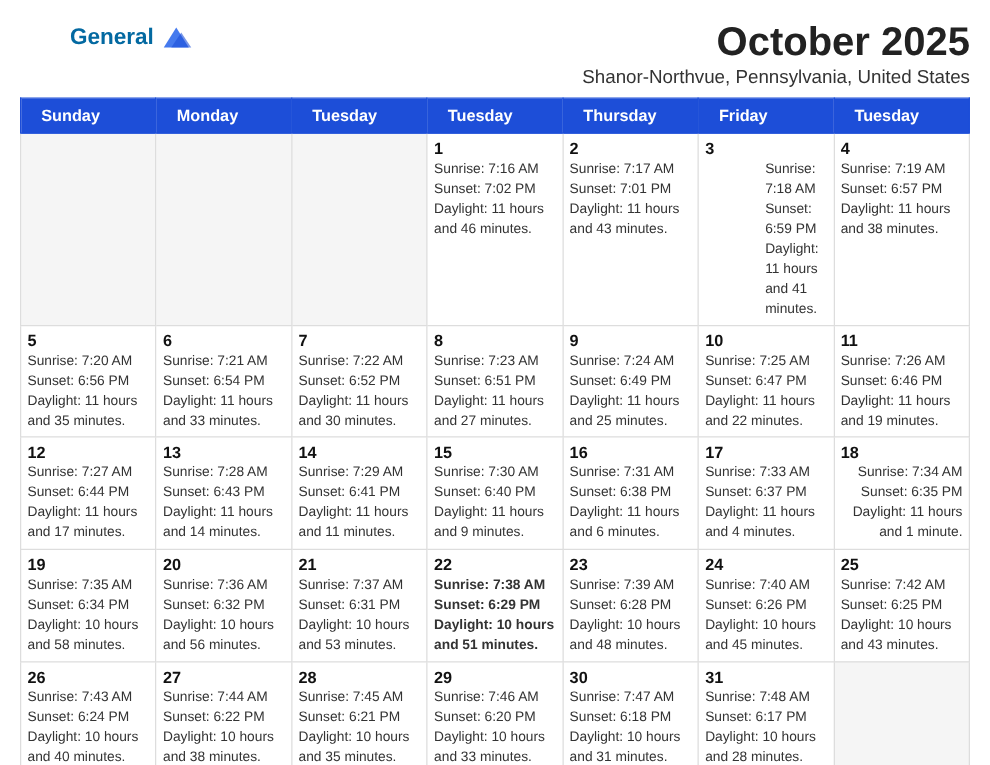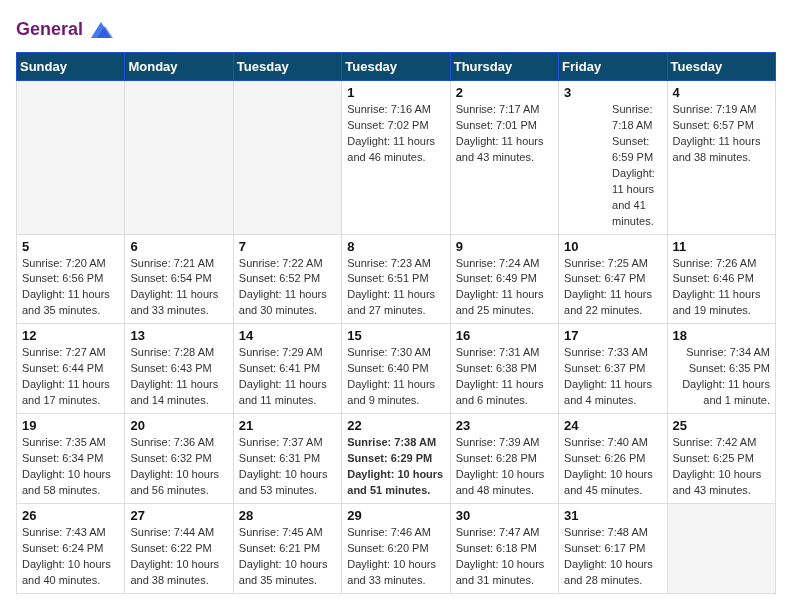--- a/index.html
+++ b/index.html
@@ -19,21 +19,21 @@
     .logo {
       display: flex;
       align-items: center;
       gap: 0;
     }
     .logo-text {
       font-size: 18px;
       font-weight: bold;
       line-height: 1.2;
     }
-    .logo-general { color: #701a75; }
+    .logo-general { color: #0369a1; margin-left: 40px; }
     .logo-blue { color: #2563eb; }
     .logo-icon {
       width: 28px;
       height: 28px;
       margin-left: 2px;
     }
     .title-block {
       text-align: right;
     }
     .month-title {
@@ -47,25 +47,25 @@
       color: #333;
       margin-top: 2px;
     }
     .calendar {
       width: 100%;
       border-collapse: collapse;
       border: 1px solid #ccc;
       margin-top: 8px;
     }
     .calendar th {
-      background: #0c4a6e;
+      background: #1d4ed8;
       color: #fff;
       font-size: 13px;
       font-weight: bold;
-      padding: 6px 3px;
+      padding: 6px 16px;
       text-align: left;
       border: 1px solid #1d4ed8;
     }
     .calendar td {
       vertical-align: top;
       padding: 4px 5px;
       border: 1px solid #ddd;
       width: 108px;
       min-height: 80px;
       font-size: 11px;
@@ -101,20 +101,24 @@
     <div>
       <div style="display:flex;align-items:center;gap:2px;">
         <span class="logo-text logo-general">General</span>
         <svg class="logo-icon" viewBox="0 0 28 28" xmlns="http://www.w3.org/2000/svg">
           <polygon points="4,22 14,6 24,22" fill="#2563eb" opacity="0.85"></polygon>
           <polygon points="10,22 18,10 26,22" fill="#1d4ed8" opacity="0.6"></polygon>
         </svg>
       </div>
     </div>
   </div>
+  <div class="title-block">
+    <div class="month-title">October 2025</div>
+    <div class="location">Shanor-Northvue, Pennsylvania, United States</div>
+  </div>
 </div>
 
 <table class="calendar">
   <thead>
     <tr>
     <th>Sunday</th>
         <th>Monday</th>
         <th>Tuesday</th>
         <th>Tuesday</th>
         <th>Thursday</th>

